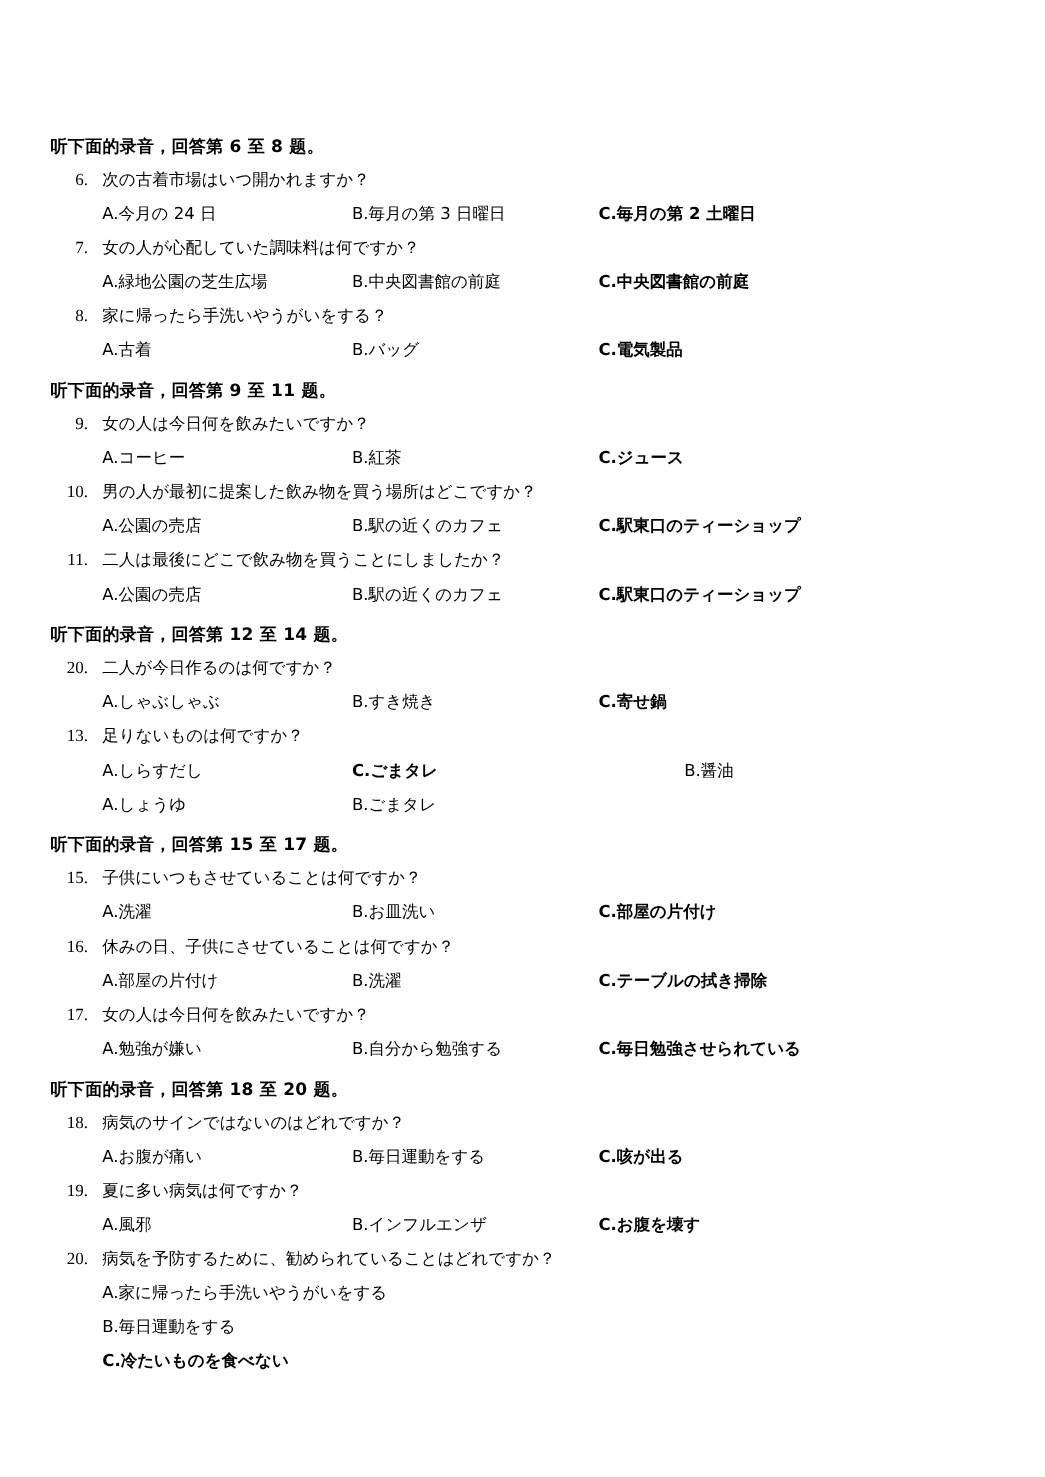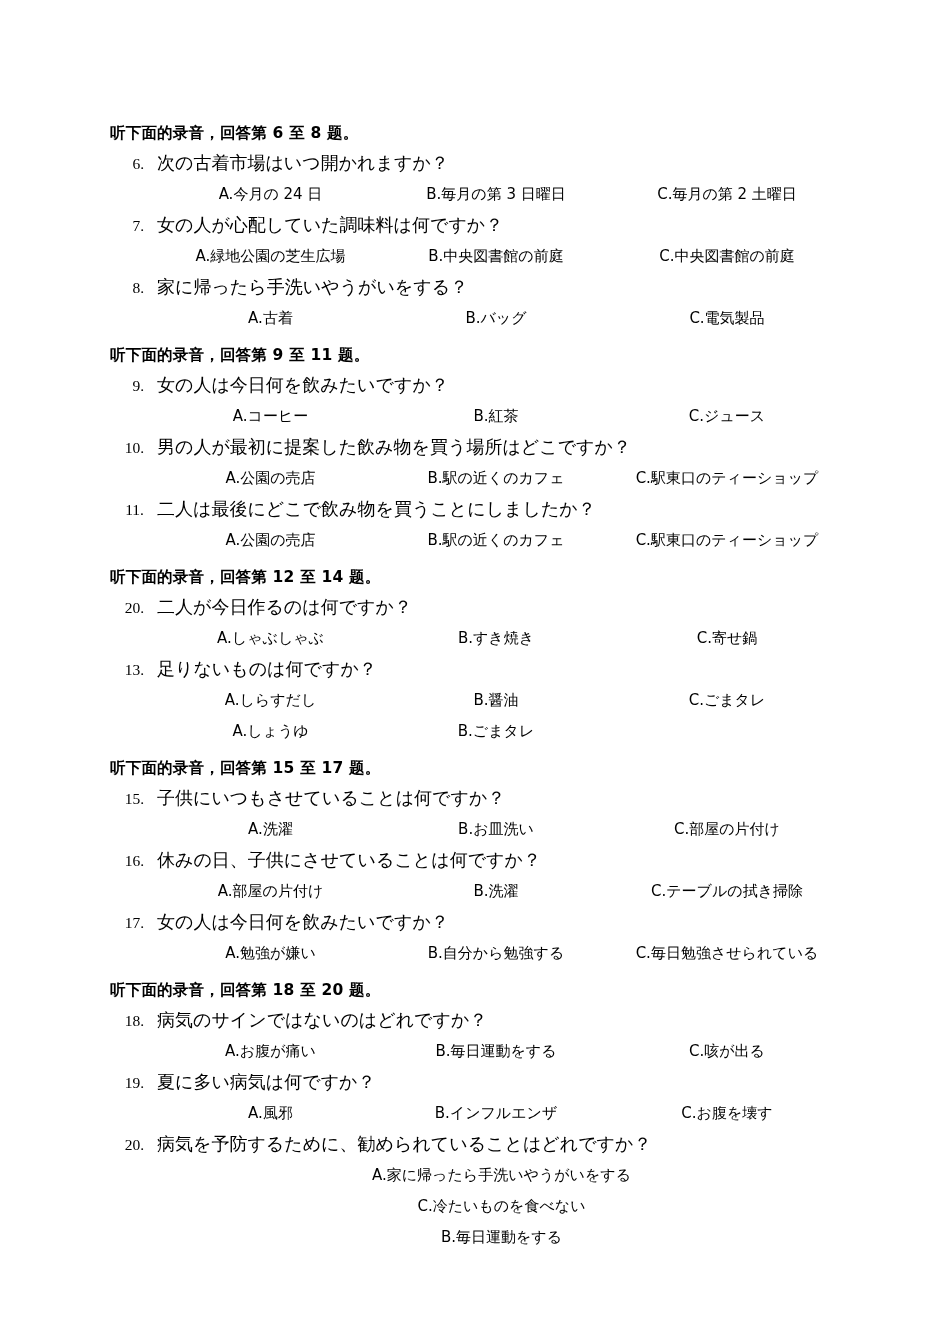--- a/index.html
+++ b/index.html
@@ -13,21 +13,21 @@
     font-family: "Liberation Serif", "DejaVu Serif", serif;
     color: #000000;
     position: relative;
     overflow: hidden;
   }
   .page {
     position: absolute;
     left: 0; top: 0;
     width: 950px;
     height: 1343px;
-    padding: 118px 104px 0 110px;
+    padding: 118px 104px 0 46px;
     box-sizing: border-box;
   }
   .section-head {
     font-family: "DejaVu Sans", "Liberation Sans", sans-serif;
     font-weight: bold;
     font-size: 15.5px;
     line-height: 30px;
     margin-top: 6px;
     margin-bottom: 0px;
     letter-spacing: 0.2px;
@@ -45,34 +45,34 @@
   .qnum {
     width: 34px;
     text-align: right;
     flex: 0 0 34px;
     font-family: "Liberation Serif", serif;
     font-size: 15.5px;
     padding-right: 0px;
   }
   .qtext {
     padding-left: 13px;
-    font-family: Liberation Serif, serif;
-    font-size: 18px;
+    font-family: Liberation Sans, sans-serif;
+    font-size: 15px;
   }
   .opts {
     display: flex;
     line-height: 31px;
     padding-left: 47px;
     font-family: "DejaVu Sans", "Liberation Sans", sans-serif;
     font-size: 15px;
   }
-  .opt { white-space: nowrap; text-align: center; }
+  .opt { white-space: nowrap; }
   .opt.a { width: 227px; flex: 0 0 227px; }
   .opt.b { width: 224px; flex: 0 0 224px; }
-  .opt.c { flex: 1 1 auto; }
+  .opt.c { flex: 1 1 auto; font-weight: bold; }
 
   .opts.stacked {
     display: block;
   }
   .opts.stacked .opt {
     display: block;
     width: auto;
     flex: none;
   }
 </style>
@@ -161,22 +161,22 @@
           <span class="opt c">C.寄せ鍋</span>
         </div>
       </div>
       <div class="qblock">
         <div class="qline">
           <span class="qnum">13.</span>
           <span class="qtext">足りないものは何ですか？</span>
         </div>
         <div class="opts">
           <span class="opt a">A.しらすだし</span>
+          <span class="opt c">C.ごまタレ</span>
           <span class="opt b">B.醤油</span>
-          <span class="opt c">C.ごまタレ</span>
         </div>
       </div>
       <div class="qblock">
         <div class="opts">
           <span class="opt a">A.しょうゆ</span>
           <span class="opt b">B.ごまタレ</span>
         </div>
       </div>
       <div class="section-head">听下面的录音，回答第 15 至 17 题。</div>
       <div class="qblock">
@@ -235,18 +235,18 @@
           <span class="opt c">C.お腹を壊す</span>
         </div>
       </div>
       <div class="qblock">
         <div class="qline">
           <span class="qnum">20.</span>
           <span class="qtext">病気を予防するために、勧められていることはどれですか？</span>
         </div>
         <div class="opts stacked">
           <span class="opt a">A.家に帰ったら手洗いやうがいをする</span>
+          <span class="opt b">B.毎日運動をする</span>
           <span class="opt c">C.冷たいものを食べない</span>
-          <span class="opt b">B.毎日運動をする</span>
         </div>
       </div>
     </div>
 </div>
 
 </body></html>

